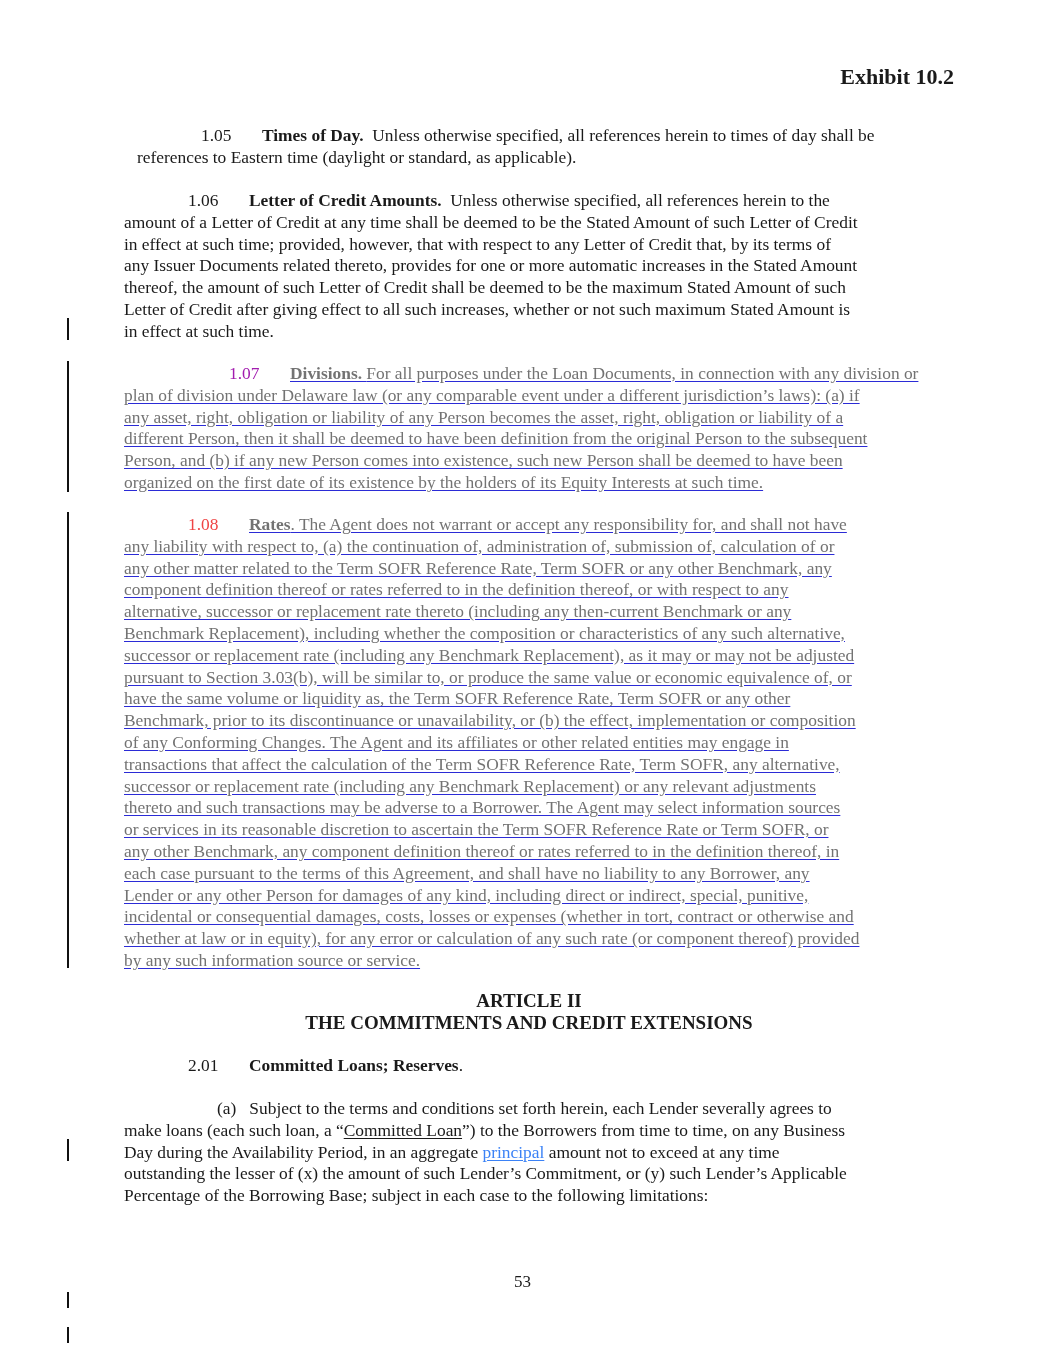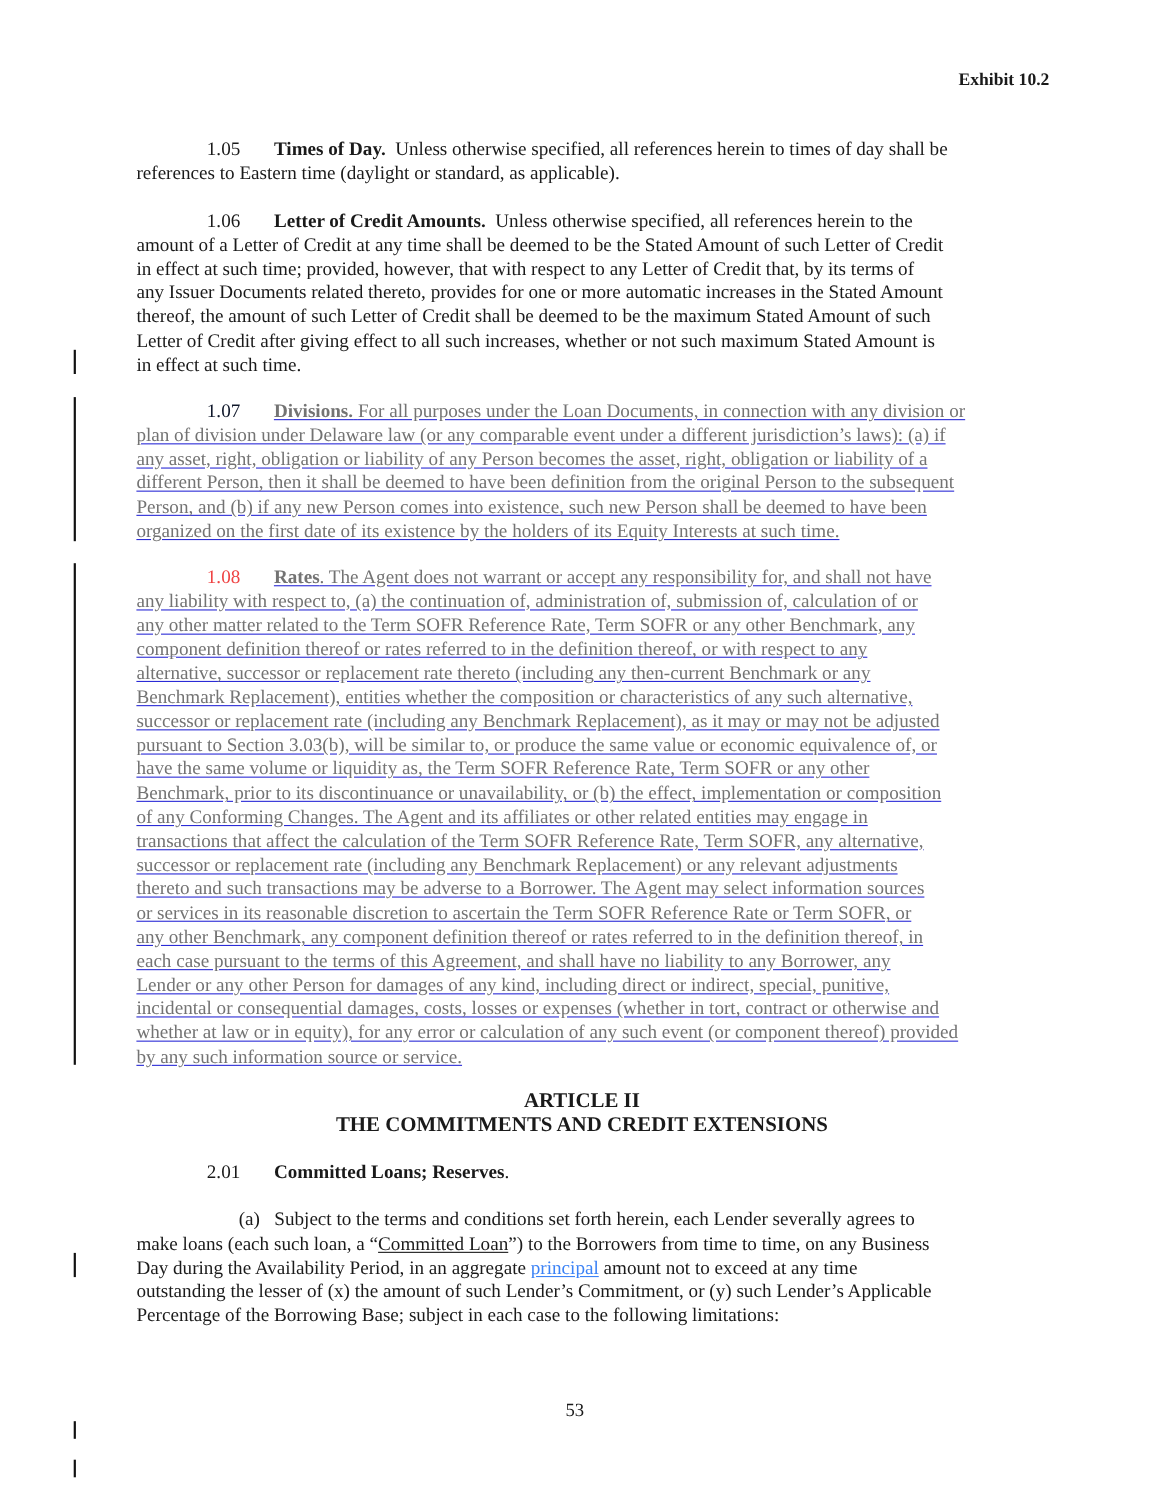--- a/index.html
+++ b/index.html
@@ -4,21 +4,21 @@
   <style>
     html, body { margin: 0; padding: 0; background: #ffffff; }
     body {
       width: 1055px; height: 1365px; position: relative; overflow: hidden;
       font-family: "Liberation Serif", "DejaVu Serif", serif;
       color: #1a1a1a;
     }
     .page { position: absolute; left: 0; top: 0; width: 1055px; height: 1365px; }
     .exhibit {
       position: absolute; right: 101px; top: 64px;
-      font-weight: bold; font-size: 16px;
+      font-weight: bold; font-size: 22px;
     }
     .para {
       position: absolute; left: 124px; width: 810px;
       font-size: 17.4px; line-height: 21.8px;
     }
     .para .ln { display: block; white-space: nowrap; }
     .indent { display: inline-block; width: 64px; }
     .secnum { display: inline-block; width: 61px; }
     .bold { font-weight: bold; }
     .ins { color: #737373; text-decoration: underline; text-decoration-color: #2b2bd6; text-underline-offset: 2px; }
@@ -32,65 +32,65 @@
     .pagenum { position: absolute; left: 0; width: 1045px; top: 1272px; text-align: center; font-size: 17px; }
     .bar { position: absolute; left: 67px; width: 2px; background: #111; }
   </style>
 </head>
 <body>
 
 <div class="page">
 
   <div class="exhibit">Exhibit 10.2</div>
 
-  <div class="para" style="top:125px;">
+  <div class="para" style="top:125px;margin-left:13px;">
     <span class="ln"><span class="indent"></span><span class="secnum">1.05</span><span class="bold">Times of Day.</span>&nbsp; <span>Unless otherwise specified, all references herein to times of day shall be</span></span>
     <span class="ln">references to Eastern time (daylight or standard, as applicable).</span>
   </div>
 
   <div class="para" style="top:190px;">
     <span class="ln"><span class="indent"></span><span class="secnum">1.06</span><span class="bold">Letter of Credit Amounts.</span>&nbsp; <span>Unless otherwise specified, all references herein to the</span></span>
     <span class="ln">amount of a Letter of Credit at any time shall be deemed to be the Stated Amount of such Letter of Credit</span>
     <span class="ln">in effect at such time; provided, however, that with respect to any Letter of Credit that, by its terms of</span>
     <span class="ln">any Issuer Documents related thereto, provides for one or more automatic increases in the Stated Amount</span>
     <span class="ln">thereof, the amount of such Letter of Credit shall be deemed to be the maximum Stated Amount of such</span>
     <span class="ln">Letter of Credit after giving effect to all such increases, whether or not such maximum Stated Amount is</span>
     <span class="ln">in effect at such time.</span>
   </div>
 
   <div class="para" style="top:363px;">
-    <span class="ln"><span class="indent"></span><span class="secnum ins2" style="text-decoration:none;color:#0f172a;">1.07</span><span class="bold ins">Divisions.</span><span class="ins"> </span><span class="ins">For all purposes under the Loan Documents, in connection with any division or</span></span>
+    <span class="ln"><span class="indent"></span><span class="secnum ins2" style="text-decoration:none;color:#a21caf;margin-left:41px;">1.07</span><span class="bold ins">Divisions.</span><span class="ins"> </span><span class="ins">For all purposes under the Loan Documents, in connection with any division or</span></span>
     <span class="ln ins">plan of division under Delaware law (or any comparable event under a different jurisdiction’s laws): (a) if</span>
     <span class="ln ins">any asset, right, obligation or liability of any Person becomes the asset, right, obligation or liability of a</span>
     <span class="ln ins">different Person, then it shall be deemed to have been definition from the original Person to the subsequent</span>
     <span class="ln ins">Person, and (b) if any new Person comes into existence, such new Person shall be deemed to have been</span>
     <span class="ln ins">organized on the first date of its existence by the holders of its Equity Interests at such time.</span>
   </div>
 
   <div class="para" style="top:514px;">
     <span class="ln"><span class="indent"></span><span class="secnum" style="color:#ef4444;">1.08</span><span class="bold ins">Rates</span><span class="ins">.  The Agent does not warrant or accept any responsibility for, and shall not have</span></span>
     <span class="ln ins">any liability with respect to, (a) the continuation of, administration of, submission of, calculation of or</span>
     <span class="ln ins">any other matter related to the Term SOFR Reference Rate, Term SOFR or any other Benchmark, any</span>
     <span class="ln ins">component definition thereof or rates referred to in the definition thereof, or with respect to any</span>
     <span class="ln ins">alternative, successor or replacement rate thereto (including any then-current Benchmark or any</span>
-    <span class="ln ins">Benchmark Replacement), entities whether the composition or characteristics of any such alternative,</span>
+    <span class="ln ins">Benchmark Replacement), including whether the composition or characteristics of any such alternative,</span>
     <span class="ln ins">successor or replacement rate (including any Benchmark Replacement), as it may or may not be adjusted</span>
     <span class="ln ins">pursuant to Section 3.03(b), will be similar to, or produce the same value or economic equivalence of, or</span>
     <span class="ln ins">have the same volume or liquidity as, the Term SOFR Reference Rate, Term SOFR or any other</span>
     <span class="ln ins">Benchmark, prior to its discontinuance or unavailability, or (b) the effect, implementation or composition</span>
     <span class="ln ins">of any Conforming Changes.  The Agent and its affiliates or other related entities may engage in</span>
     <span class="ln ins">transactions that affect the calculation of the Term SOFR Reference Rate, Term SOFR, any alternative,</span>
     <span class="ln ins">successor or replacement rate (including any Benchmark Replacement) or any relevant adjustments</span>
     <span class="ln ins">thereto and such transactions may be adverse to a Borrower.  The Agent may select information sources</span>
     <span class="ln ins">or services in its reasonable discretion to ascertain the Term SOFR Reference Rate or Term SOFR, or</span>
     <span class="ln ins">any other Benchmark, any component definition thereof or rates referred to in the definition thereof, in</span>
     <span class="ln ins">each case pursuant to the terms of this Agreement, and shall have no liability to any Borrower, any</span>
     <span class="ln ins">Lender or any other Person for damages of any kind, including direct or indirect, special, punitive,</span>
     <span class="ln ins">incidental or consequential damages, costs, losses or expenses (whether in tort, contract or otherwise and</span>
-    <span class="ln ins">whether at law or in equity), for any error or calculation of any such event (or component thereof) provided</span>
+    <span class="ln ins">whether at law or in equity), for any error or calculation of any such rate (or component thereof) provided</span>
     <span class="ln ins">by any such information source or service.</span>
   </div>
 
   <div class="center" style="top:990px;">ARTICLE II</div>
   <div class="center" style="top:1012px;">THE COMMITMENTS AND CREDIT EXTENSIONS</div>
 
   <div class="para" style="top:1055px;">
     <span class="ln"><span class="indent"></span><span class="secnum">2.01</span><span class="bold">Committed Loans; Reserves</span><span>.</span></span>
   </div>
 

